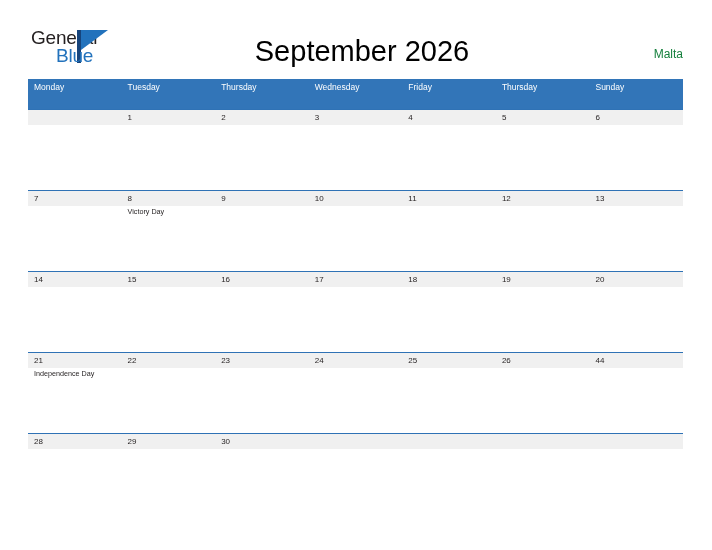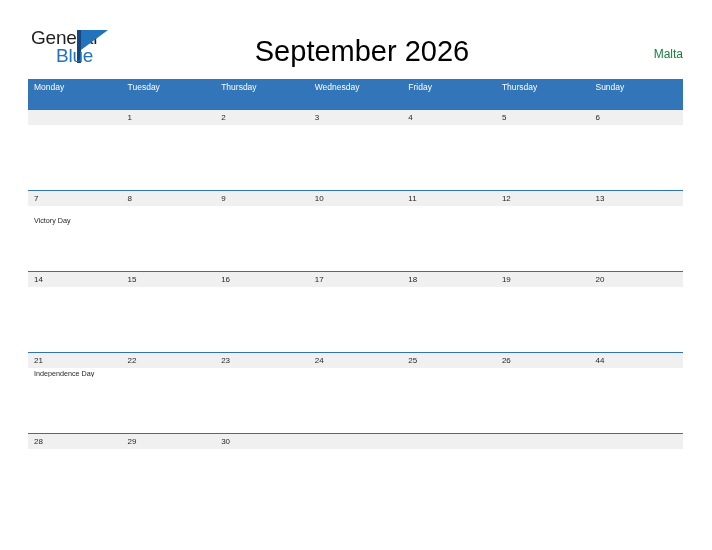--- a/index.html
+++ b/index.html
@@ -127,21 +127,20 @@
   }
   .week-row .day-band {
     display: flex;
     height: 15px;
     background: #f0f0f0;
   }
   .week-row .day-body {
     display: flex;
     height: 65px;
     background: #ffffff;
-    flex-direction: column;
   }
   .day-num-cell {
     flex: 1 1 0;
     box-sizing: border-box;
     padding-left: 6px;
     font-size: 8px;
     line-height: 15px;
     color: #231f20;
     white-space: nowrap;
     overflow: hidden;

